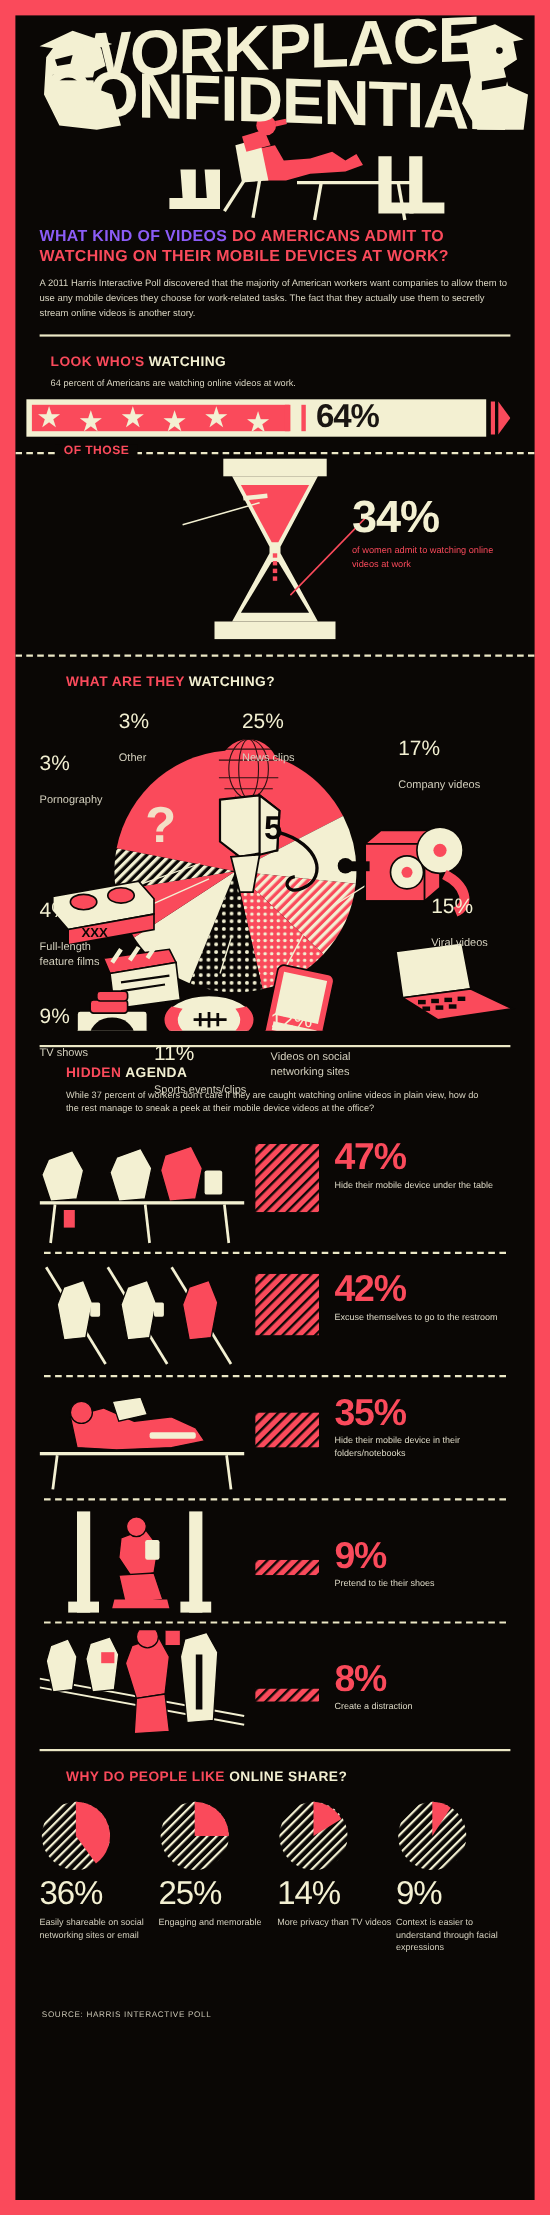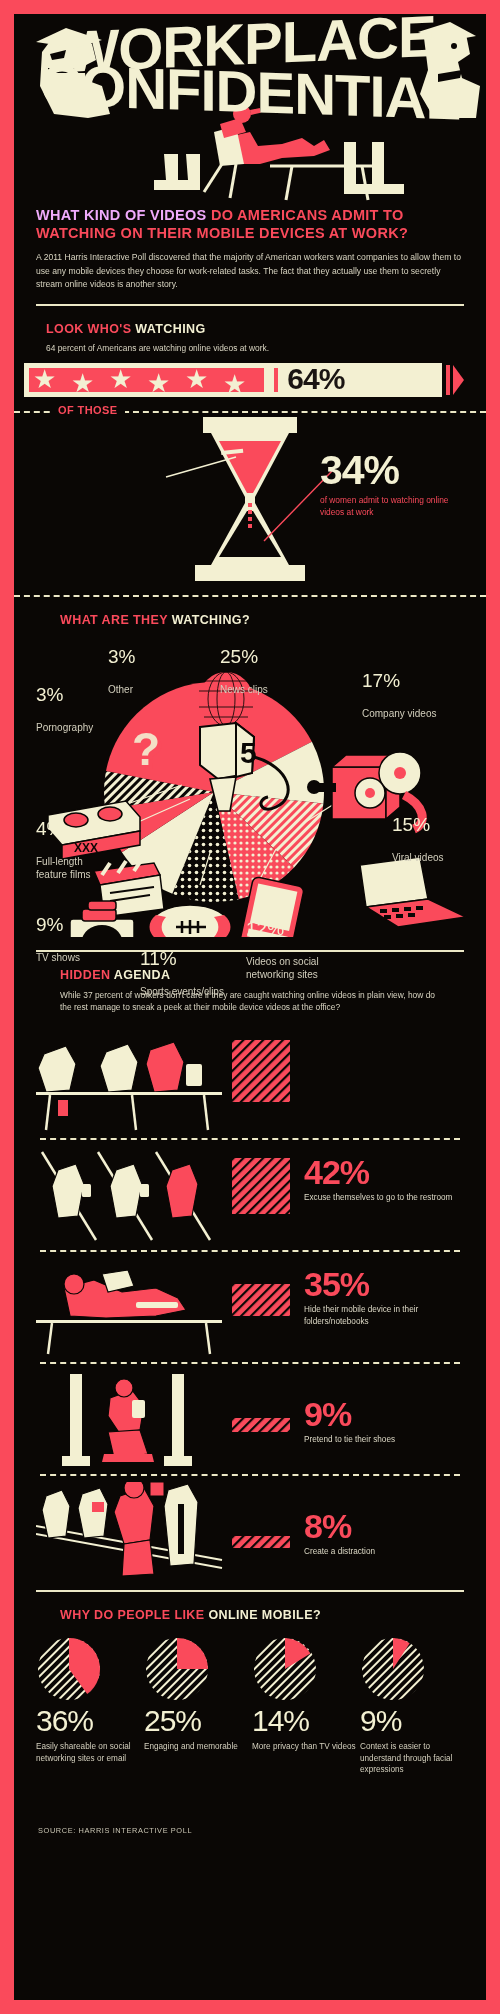--- a/index.html
+++ b/index.html
@@ -21,21 +21,21 @@
   .title-wrap { position:absolute; left:0; top:6px; width:472px; text-align:center; }
   .t-line { font-weight:bold; color:#f3f0d2; letter-spacing:-1px; line-height:.82; }
   .t1 { font-size:58px; transform:skewY(-2.5deg); }
   .t2 { font-size:58px; transform:skewY(2deg); }
 
   .headline { padding:0 22px; margin-top:2px; }
   .headline h2 {
     font-size:14.5px; font-weight:bold; line-height:1.25;
     letter-spacing:.3px; color:#fa4a5b; text-align:left;
   }
-  .headline h2 .w { color:#f0abfc; }
+  .headline h2 .w { color:#8b5cf6; }
   .intro {
     padding:0 22px; margin-top:9px;
     font-size:8.6px; line-height:1.55; color:#d9d5c2;
   }
   .rule { height:2px; background:#ece8c6; margin:13px 22px 0 22px; }
 
   
   .sec-head { font-size:12.5px; font-weight:bold; letter-spacing:.4px; color:#fa4a5b; }
   .sec-head .w { color:#f3f0d2; }
   .sub { font-size:8.4px; color:#d9d5c2; line-height:1.5; }
@@ -431,20 +431,24 @@
       <svg width="58" height="62">
           <defs>
             <pattern id="hb1" width="7" height="7" patternUnits="userSpaceOnUse" patternTransform="rotate(45)">
               <rect width="7" height="7" fill="#fa4a5b"></rect>
               <rect width="2.2" height="7" fill="#0a0705"></rect>
             </pattern>
           </defs>
           <rect width="58" height="62" fill="url(#hb1)"></rect>
         </svg>
     </div>
+    <div class="ha-stat" style="left:290px;top:8px;width:150px">
+      <div class="n">47%</div>
+      <div class="l">Hide their mobile device under the table</div>
+    </div>
   </div>
   <div class="ha-dash"></div>
 
   <div class="ha-row">
     <svg class="scene" width="190" height="100">
       <g stroke="#f3f0d2" stroke-width="2.5" fill="none">
         <line x1="6" y1="6" x2="60" y2="94"></line>
           <line x1="62" y1="6" x2="116" y2="94"></line>
         <line x1="120" y1="6" x2="174" y2="94"></line>
       </g>
@@ -571,21 +575,21 @@
     </div>
     <div class="ha-stat" style="left:290px;top:34px;width:150px">
       <div class="n">8%</div>
       <div class="l">Create a distraction</div>
     </div>
   </div>
 
   <div class="rule" style="margin-top:4px"></div>
 
   <div class="why">
-    <div class="sec-head"><span>WHY DO PEOPLE LIKE</span> <span class="w">ONLINE MOBILE?</span></div>
+    <div class="sec-head"><span>WHY DO PEOPLE LIKE</span> <span class="w">ONLINE SHARE?</span></div>
     <div class="why-grid">
 
       <div class="why-cell">
         <svg width="66" height="66">
           <defs>
               <pattern id="wh1" width="6" height="6" patternUnits="userSpaceOnUse" patternTransform="rotate(45)">
                 <rect width="6" height="6" fill="#0a0705"></rect>
                 <rect width="2" height="6" fill="#f3f0d2"></rect>
               </pattern>
             </defs>

